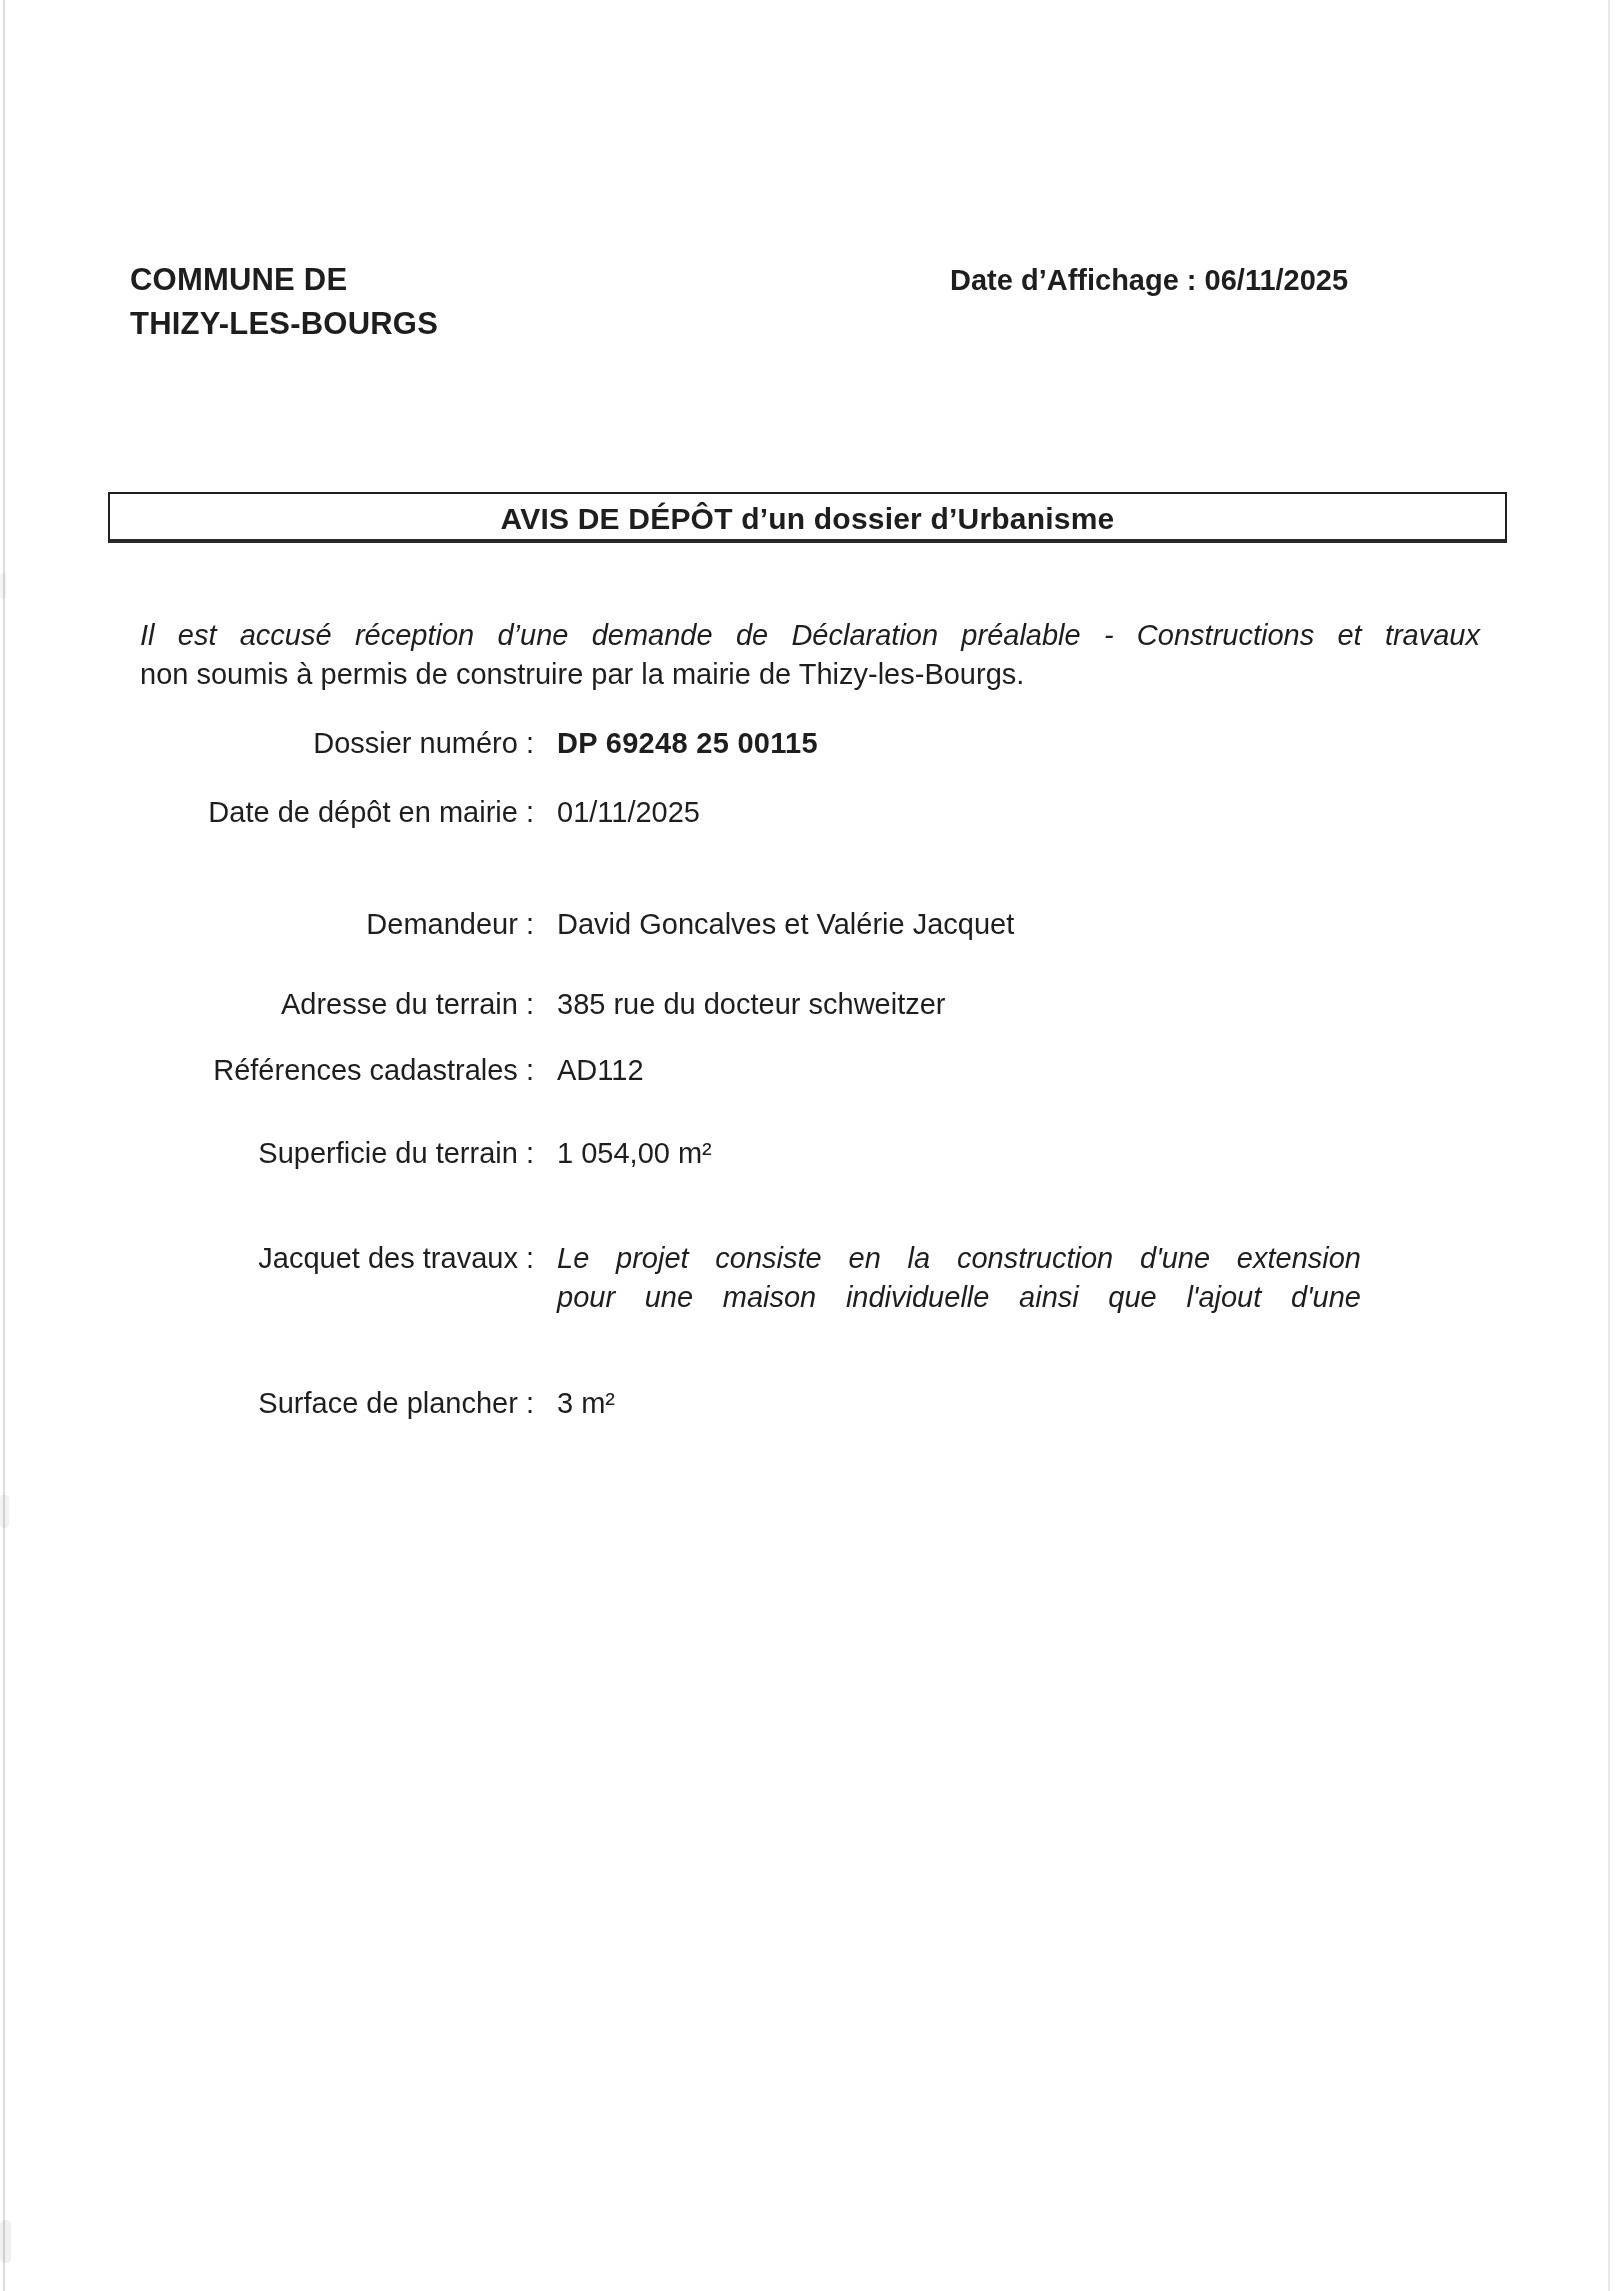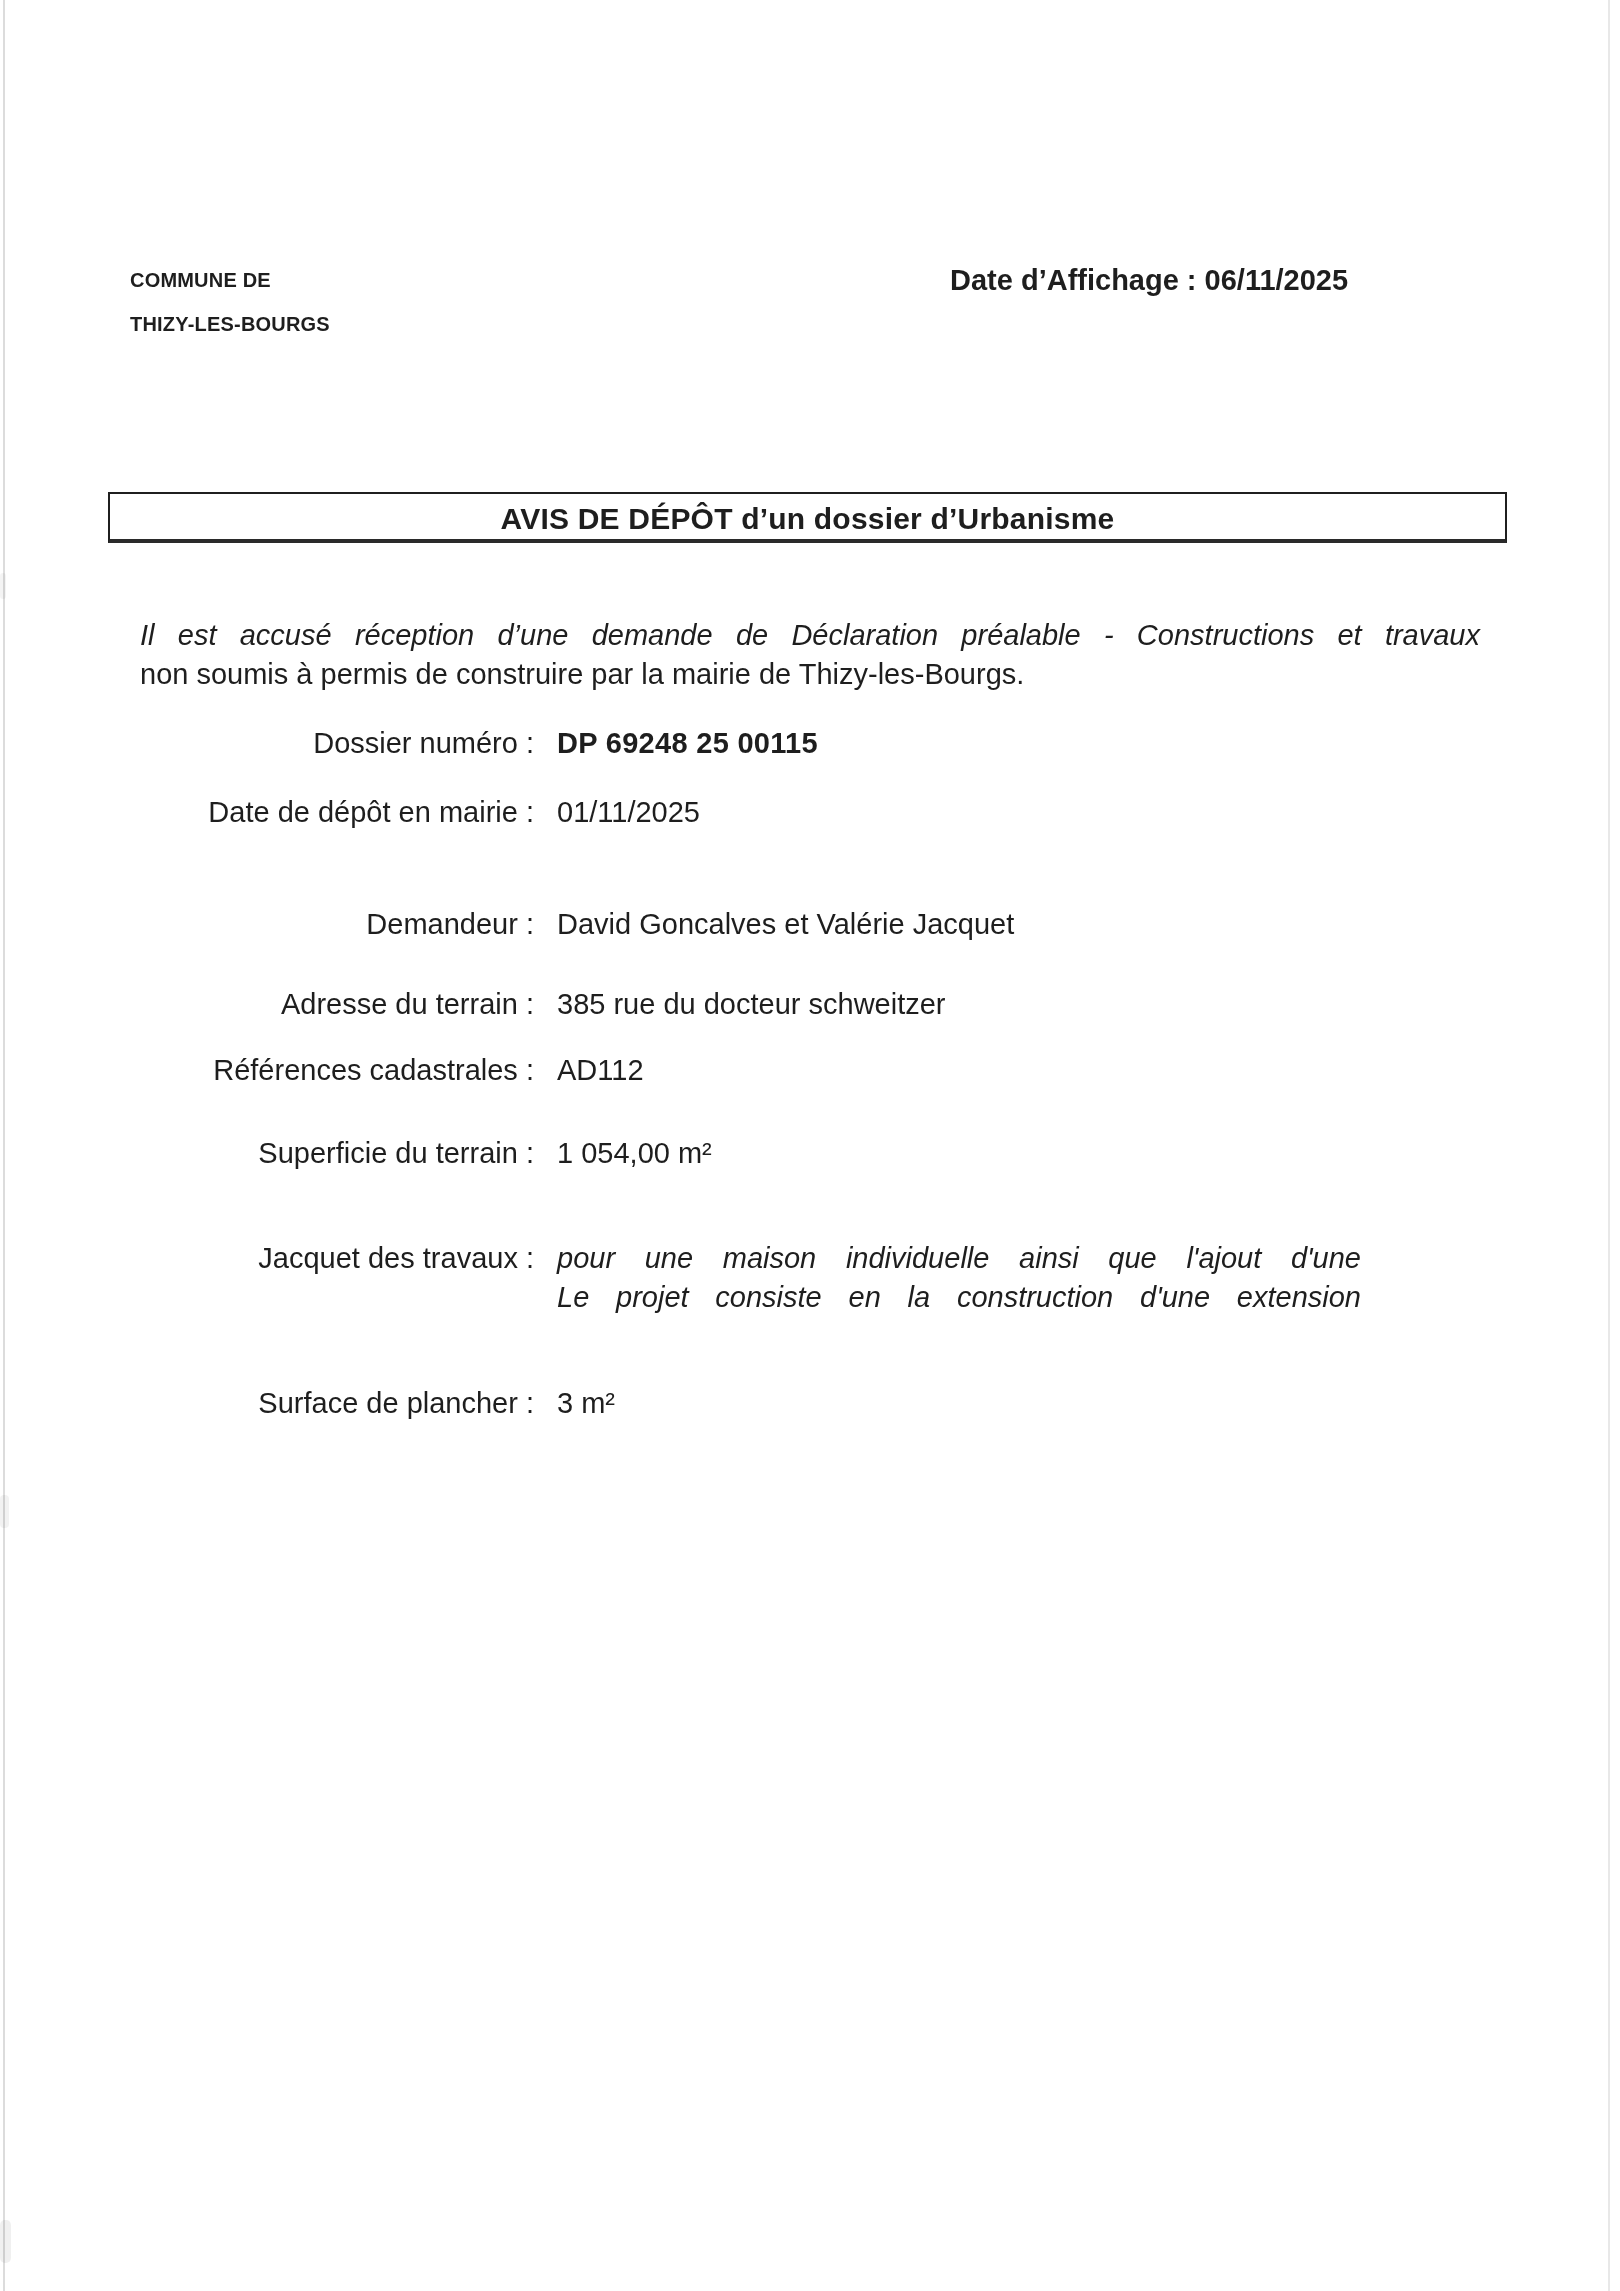--- a/index.html
+++ b/index.html
@@ -14,21 +14,21 @@
   }
   
   .edge-left{position:absolute;left:2.9px;top:0;width:2px;height:100%;background:rgba(130,130,130,.28);}
   .edge-right{position:absolute;left:1608px;top:0;width:2px;height:100%;background:rgba(150,150,150,.22);}
   .smudge1{position:absolute;left:0;top:1495px;width:8.8px;height:33px;background:rgba(0,0,0,.05);border-radius:3.9px;}
   .smudge2{position:absolute;left:0;top:2220px;width:10.8px;height:43px;background:rgba(0,0,0,.06);border-radius:4.9px;}
   .smudge3{position:absolute;left:0;top:573px;width:5.9px;height:25.5px;background:rgba(0,0,0,.045);border-radius:3.9px;}
 
   .header-left{
     position:absolute;left:130px;top:258px;
-    font-weight:bold;font-size:20px;line-height:44px;letter-spacing:0.2px;
+    font-weight:bold;font-size:31px;line-height:44px;letter-spacing:0.2px;
   }
   .header-right{
     position:absolute;left:910px;top:258px;
     font-weight:bold;font-size:29px;line-height:44px;margin-left:40px;
   }
   .title-box{
     position:absolute;left:108px;top:492px;
     box-sizing:border-box;width:1399px;height:51px;
     border:2.9px solid #1f1f1f;border-bottom-width:4.9px;border-bottom-color:#2a2a2a;
     text-align:center;
@@ -102,22 +102,22 @@
   </div>
 
   <div class="row r5">
     <div class="lbl">Superficie du terrain :</div>
     <div class="val">1 054,00 m²</div>
   </div>
 
   <div class="row r6">
     <div class="lbl">Jacquet des travaux :</div>
     <div class="val">
+        <div class="jl">Le projet consiste en la construction d'une extension</div>
         <div class="jl">pour une maison individuelle ainsi que l'ajout d'une</div>
-        <div class="jl">Le projet consiste en la construction d'une extension</div>
       </div>
   </div>
 
   <div class="row r7">
     <div class="lbl">Surface de plancher :</div>
     <div class="val">3 m²</div>
   </div>
 
 </div>
 

